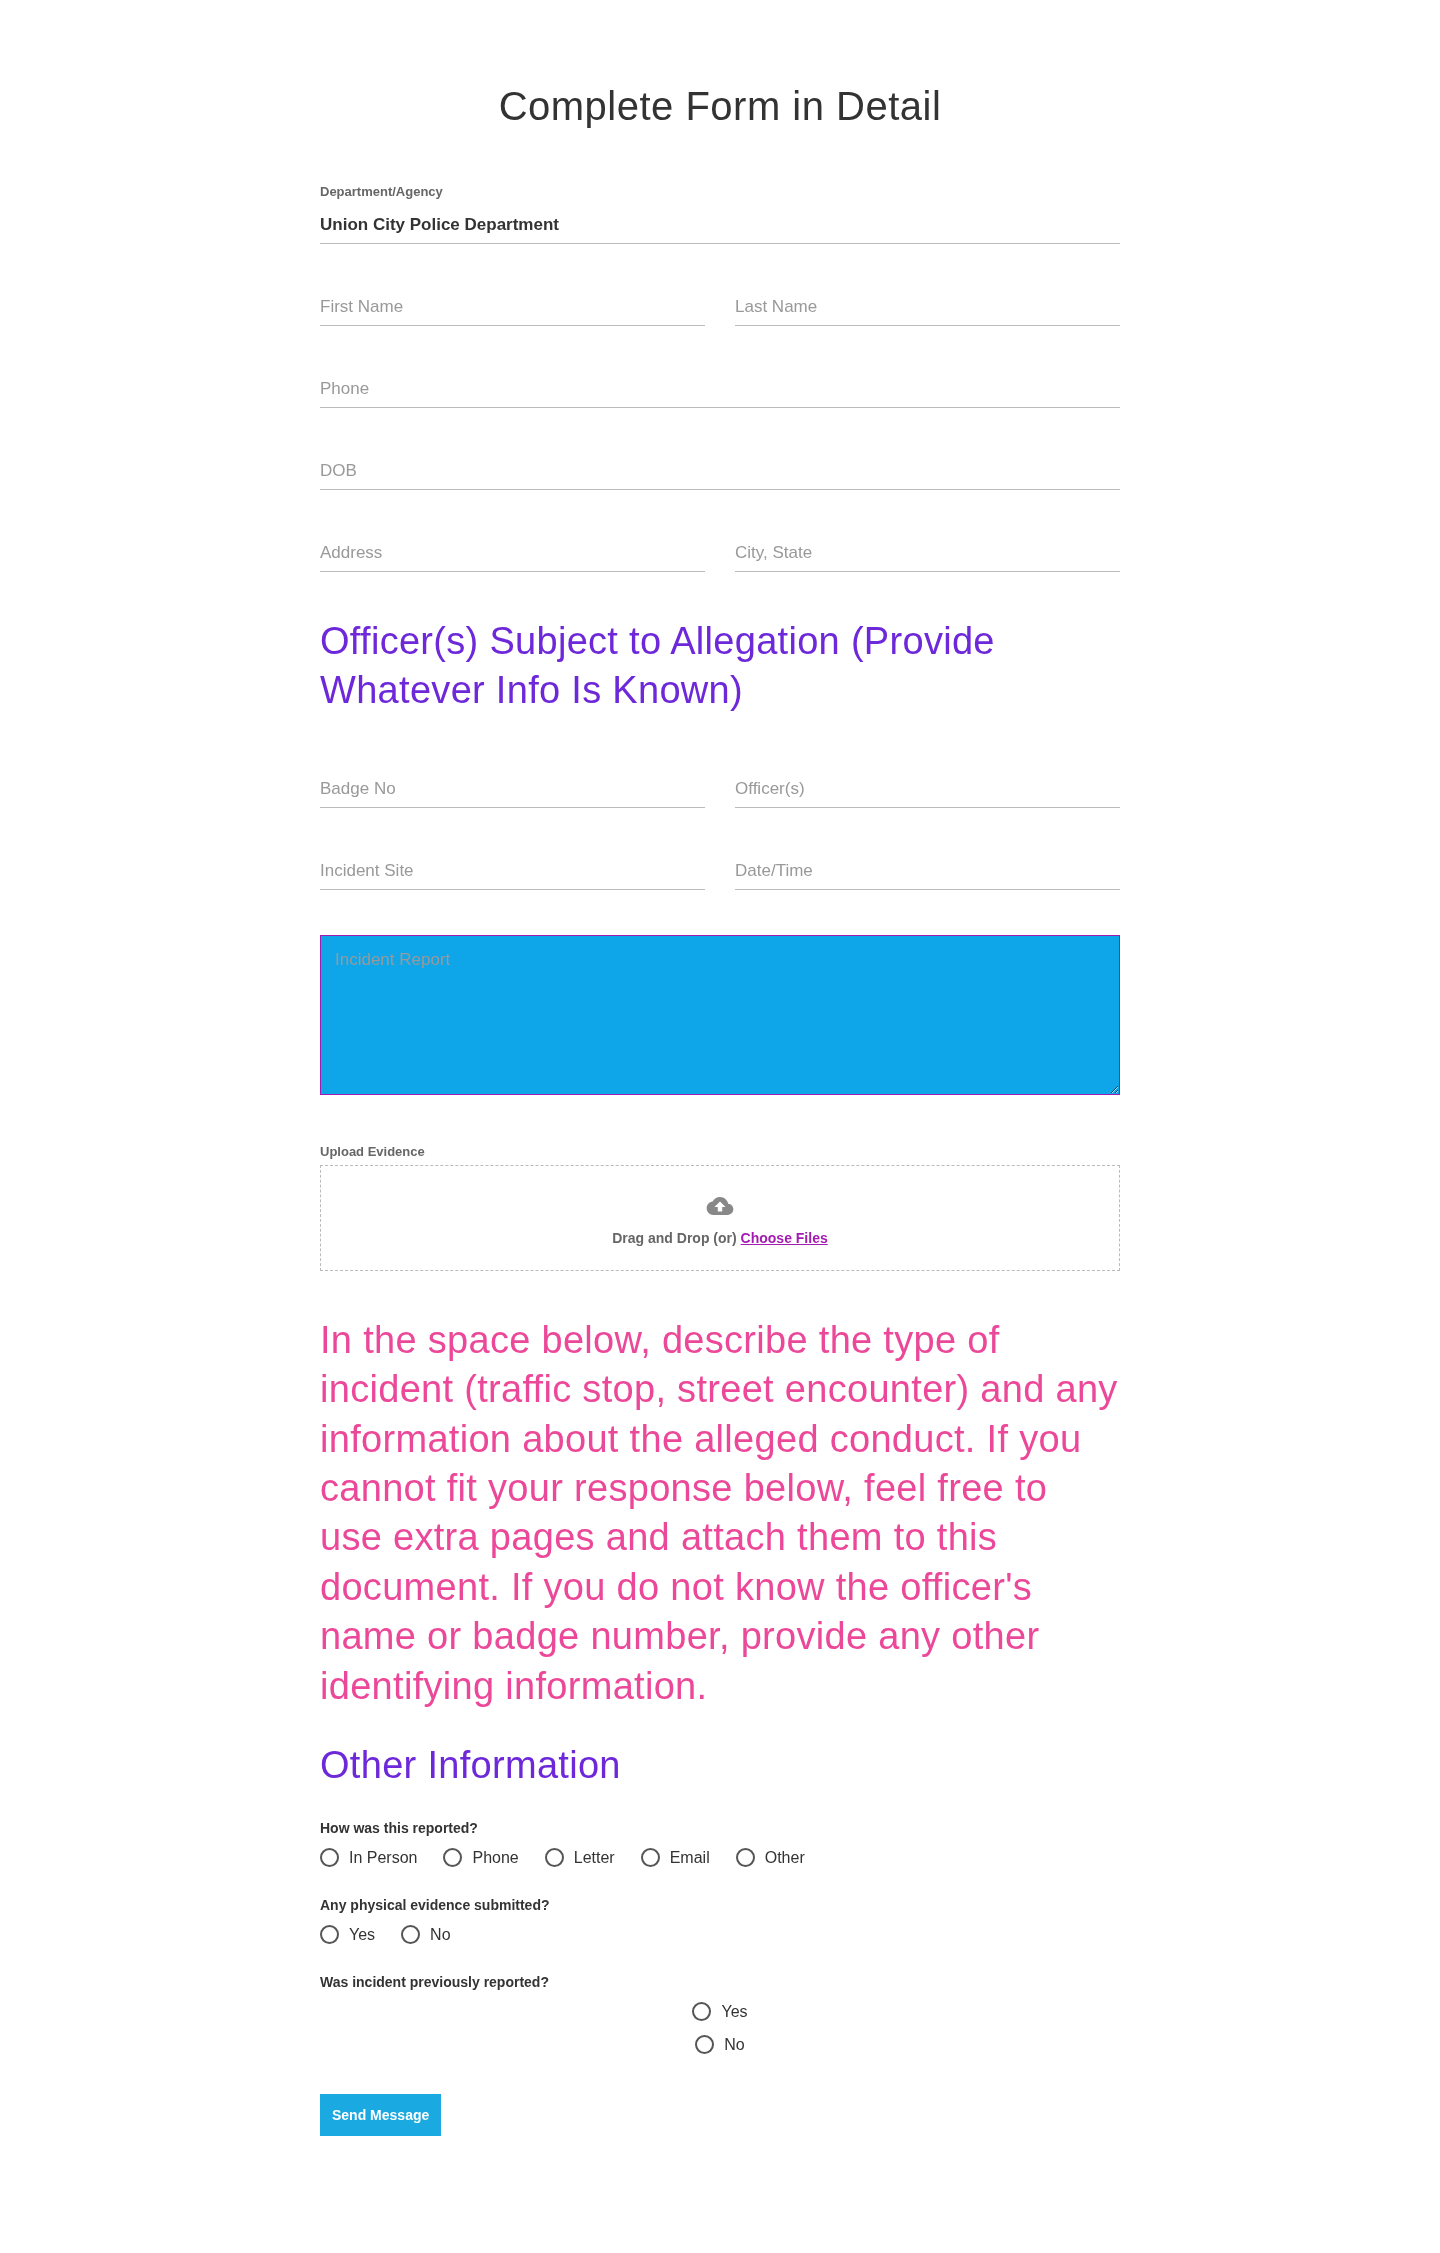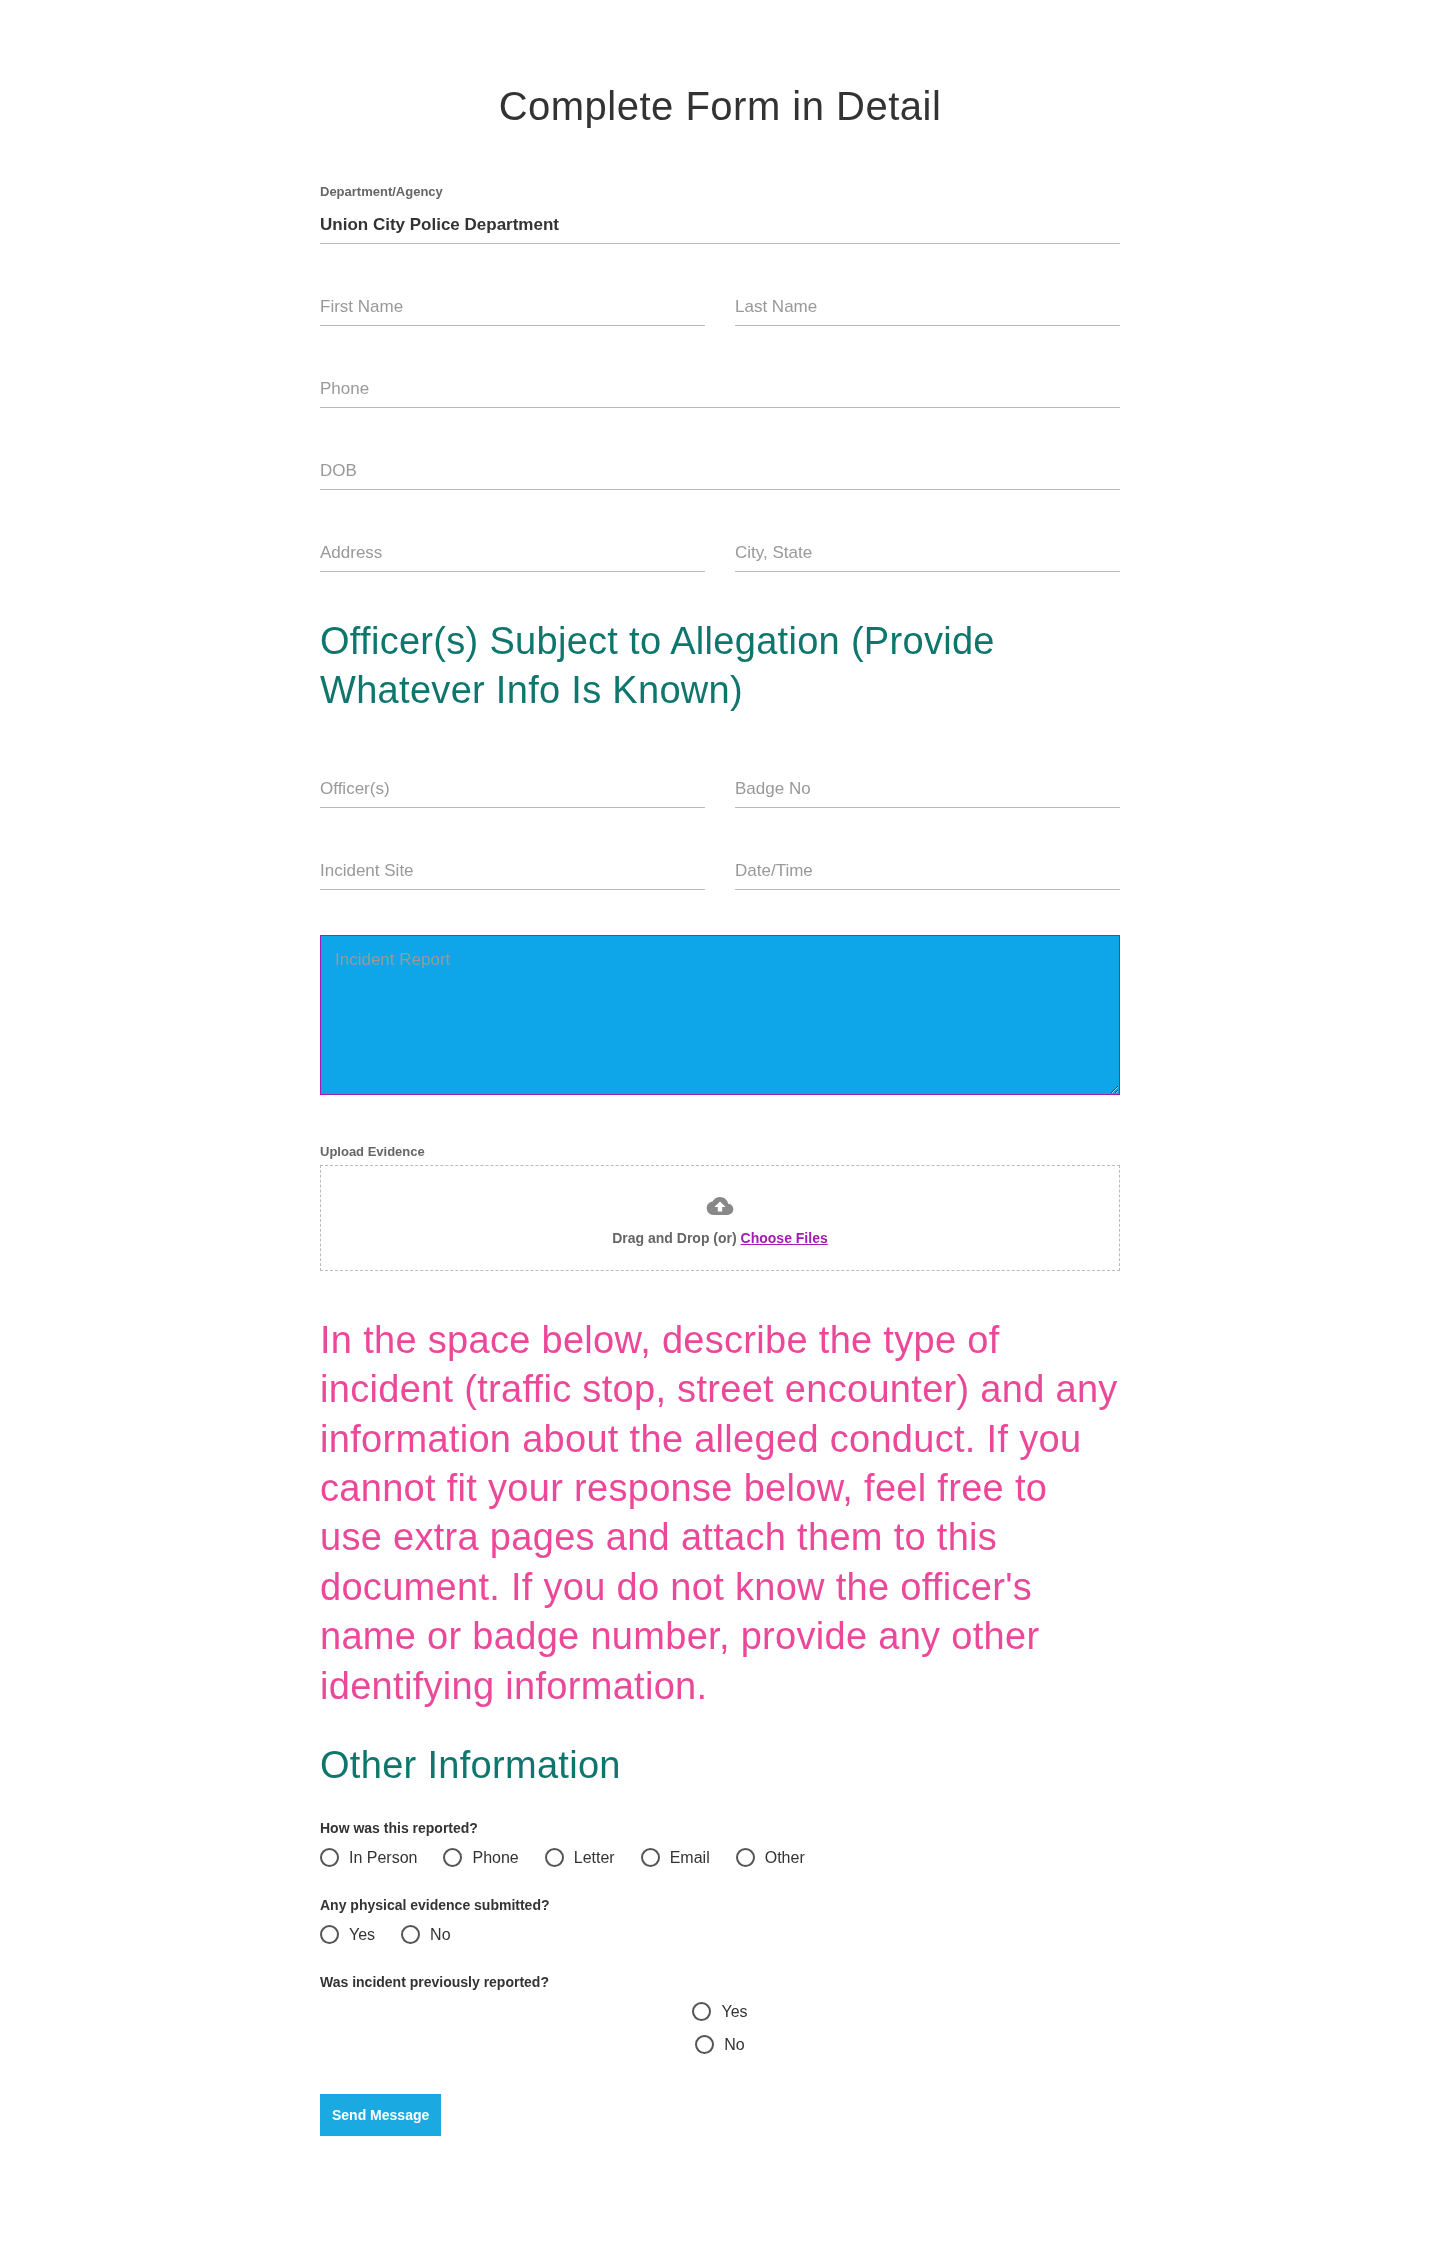--- a/index.html
+++ b/index.html
@@ -55,21 +55,21 @@
   display: flex;
   gap: 30px;
   margin-bottom: 45px;
 }
 .row-2col .col {
   flex: 1;
 }
 .section-heading {
   font-size: 38px;
   font-weight: 500;
-  color: #0f766e;
+  color: #6d28d9;
   line-height: 1.3;
   margin-bottom: 55px;
   letter-spacing: 0.3px;
 }
 .textarea-box {
   width: 100%;
   border: 1px solid #a21caf;
   padding: 14px;
   font-size: 17px;
   color: #333;
@@ -209,24 +209,24 @@
     </div>
     <div class="col">
       <input class="input-underline" placeholder="City, State" style="">
     </div>
   </div>
 
   <h2 class="section-heading">Officer(s) Subject to Allegation (Provide Whatever Info Is Known)</h2>
 
   <div class="row-2col">
     <div class="col">
+      <input class="input-underline" placeholder="Badge No" style="">
+    </div>
+    <div class="col">
       <input class="input-underline" placeholder="Officer(s)" style="">
-    </div>
-    <div class="col">
-      <input class="input-underline" placeholder="Badge No" style="">
     </div>
   </div>
 
   <div class="row-2col">
     <div class="col">
       <input class="input-underline" placeholder="Incident Site" style="">
     </div>
     <div class="col">
       <input class="input-underline" placeholder="Date/Time" style="">
     </div>

